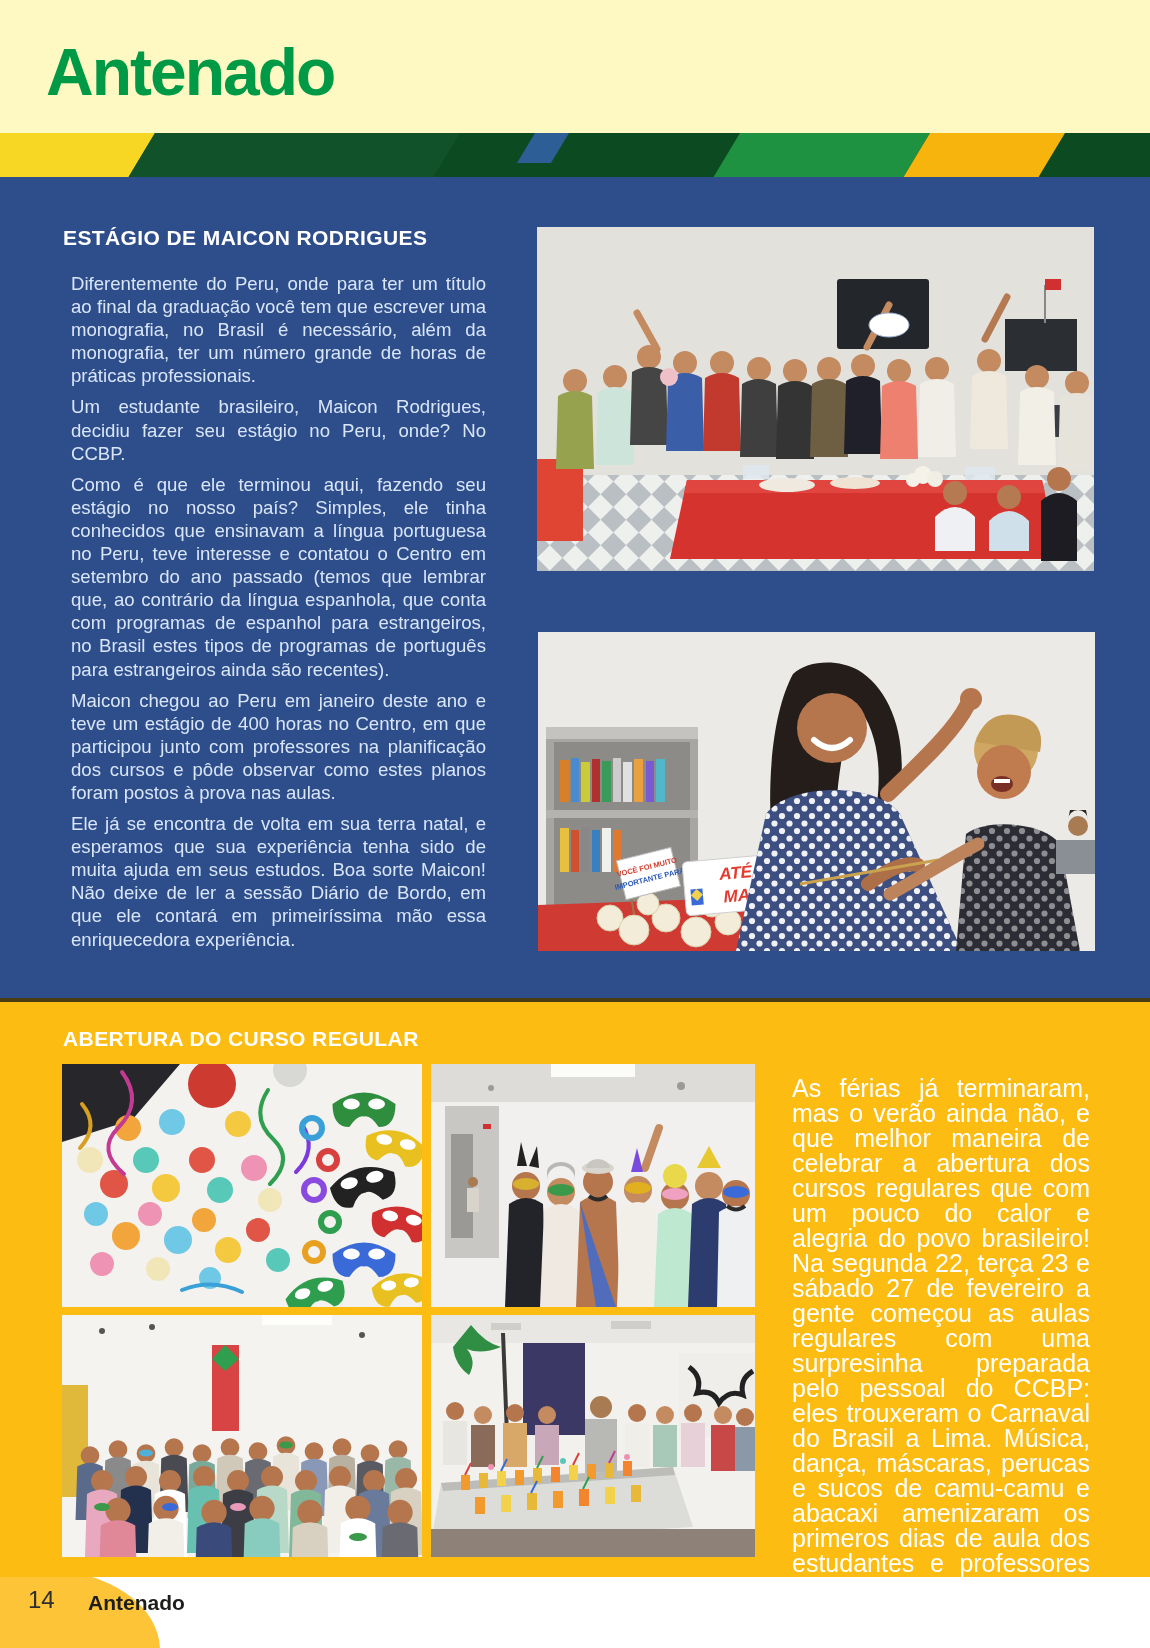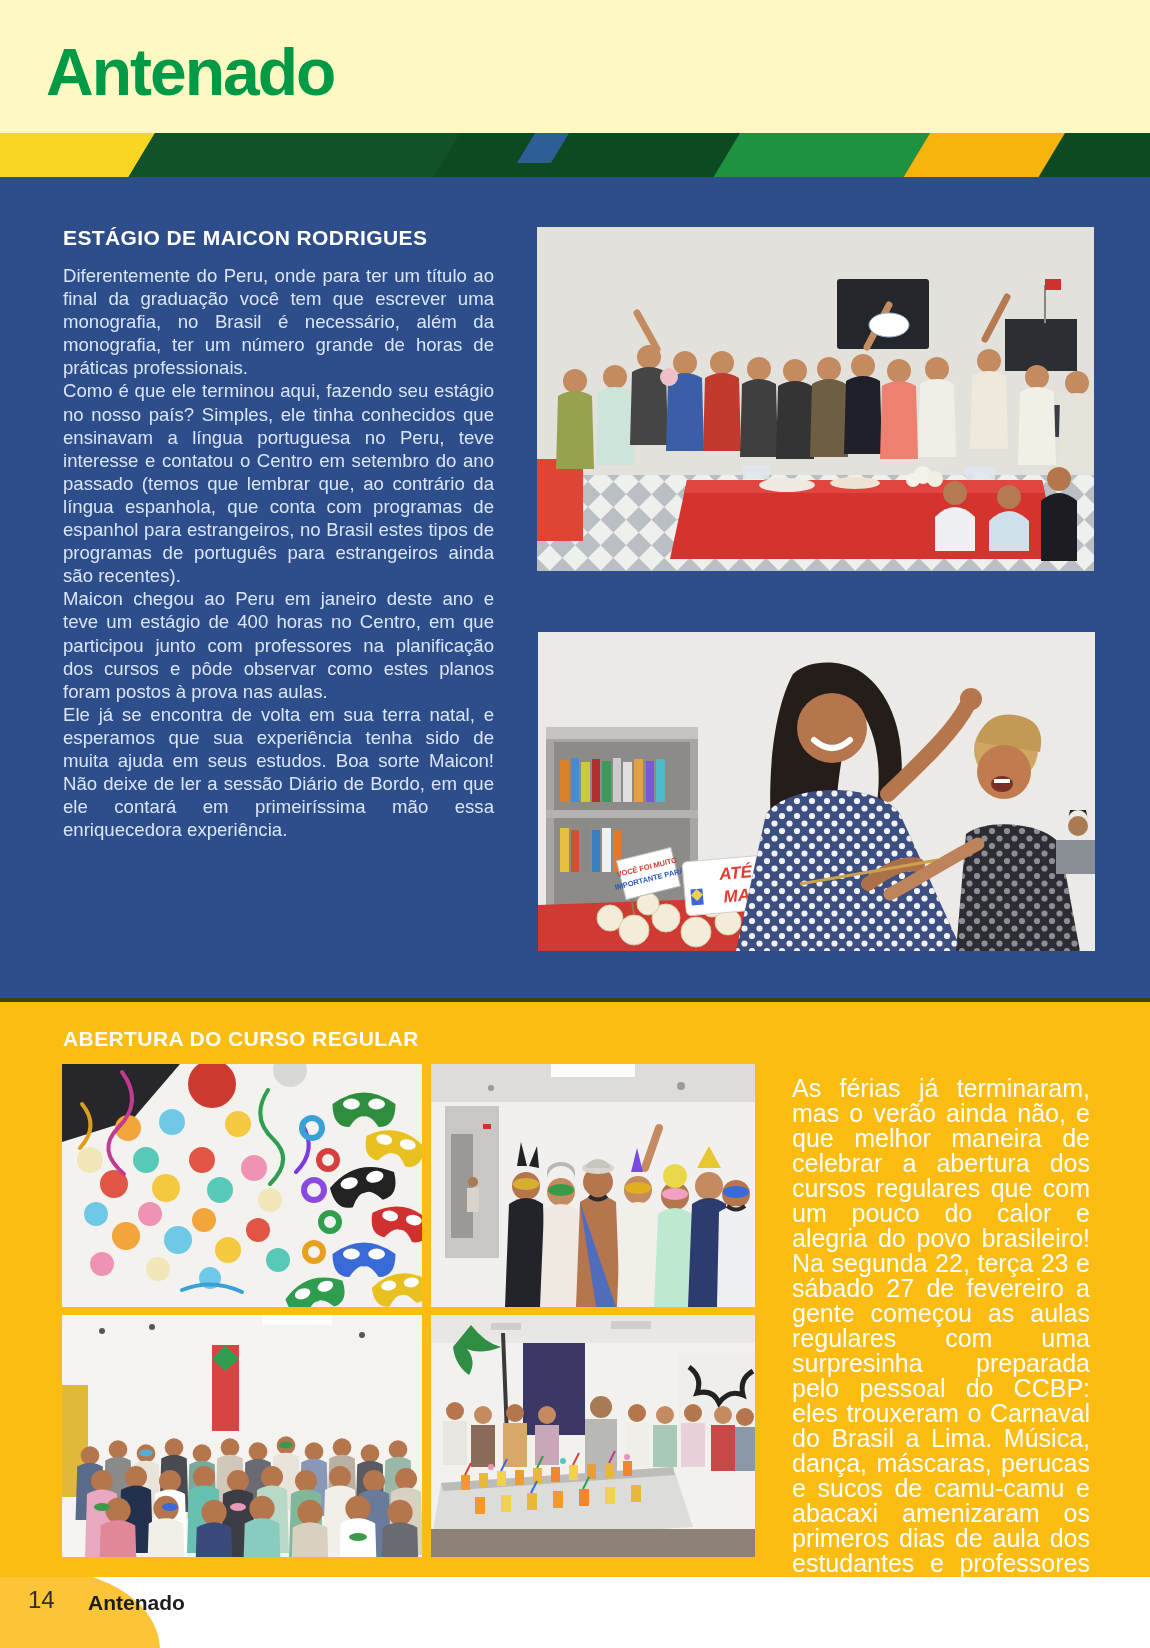--- a/index.html
+++ b/index.html
@@ -8,21 +8,21 @@
   .abs{position:absolute;}
   
   .masthead{left:46px;top:34px;font-size:66px;font-weight:bold;letter-spacing:-2px;color:#009a47;}
   
   .band{left:0;top:133px;width:1150px;height:44px;background:#0c4a21;overflow:hidden;z-index:6;}
   .band .seg{position:absolute;top:0;height:44px;transform:skewX(-31deg);transform-origin:top left;}
   
   .sec-blue{left:0;top:177px;width:1150px;height:866px;background:#2e4d8b;}
   .h-article{font-size:21px;font-weight:bold;color:#ffffff;letter-spacing:.4px;}
   .blue-body{left:63px;top:240px;width:431px;color:#d9e6f8;font-size:18.6px;line-height:23.1px;text-align:justify;}
-  .blue-body p{margin:0;}
+  .blue-body p{margin:8px;}
   
   .rule{left:0;top:998px;width:1150px;height:4px;background:#4a3c12;z-index:3;}
   .sec-yellow{left:0;top:1001px;width:1150px;height:576px;background:#fdbc11;z-index:2;}
   .yellow-body{left:792px;top:1076px;width:298px;color:#ffffff;font-size:25px;line-height:25px;text-align:justify;}
   .yellow-body p{margin:0;}
   .photo{position:absolute;overflow:hidden;background:#ddd;}
   .photo svg{display:block;width:100%;height:100%;}
   
   .footer{left:0;top:1577px;width:1150px;height:71px;background:#ffffff;}
   .blob{left:-70px;top:1570px;width:230px;height:160px;border-radius:50%;background:#fcc436;z-index:1;}
@@ -41,20 +41,21 @@
     <div class="seg" style="left:155px;width:305px;background:#11522a;"></div>
     <div class="seg" style="left:535px;width:34px;height:30px;background:#2e5e96;"></div>
     <div class="seg" style="left:740px;width:190px;background:#1e9240;"></div>
     <div class="seg" style="left:930px;width:135px;background:#f6b40d;"></div>
   </div>
 
   <div class="abs sec-blue">
     <div class="abs h-article" style="left:63px;top:49px;">ESTÁGIO DE MAICON RODRIGUES</div>
     <div class="abs blue-body" style="left:63px;top:87px;">
       <p>Diferentemente do Peru, onde para ter um título ao final da graduação você tem que escrever uma monografia, no Brasil é necessário, além da monografia, ter um número grande de horas de práticas professionais.</p>
+      <p>Um estudante brasileiro, Maicon Rodrigues, decidiu fazer seu estágio no Peru, onde? No CCBP.</p>
       <p>Como é que ele terminou aqui, fazendo seu estágio no nosso país? Simples, ele tinha conhecidos que ensinavam a língua portuguesa no Peru, teve interesse e contatou o Centro em setembro do ano passado (temos que lembrar que, ao contrário da língua espanhola, que conta com programas de espanhol para estrangeiros, no Brasil estes tipos de programas de português para estrangeiros ainda são recentes).</p>
       <p>Maicon chegou ao Peru em janeiro deste ano e teve um estágio de 400 horas no Centro, em que participou junto com professores na planificação dos cursos e pôde observar como estes planos foram postos à prova nas aulas.</p>
       <p>Ele já se encontra de volta em sua terra natal, e esperamos que sua experiência tenha sido de muita ajuda em seus estudos. Boa sorte Maicon! Não deixe de ler a sessão Diário de Bordo, em que ele contará em primeiríssima mão essa enriquecedora experiência.</p>
     </div>
 
     <div class="photo" style="left:537px;top:50px;width:557px;height:344px;" title="Large group posing around a table with a red tablecloth on a checkered floor">
       <svg viewBox="0 0 557 344" preserveAspectRatio="none">
         <defs>
           <pattern id="check" width="36" height="36" patternUnits="userSpaceOnUse" patternTransform="rotate(45)">
             <rect width="36" height="36" fill="#eef0ee"></rect>

